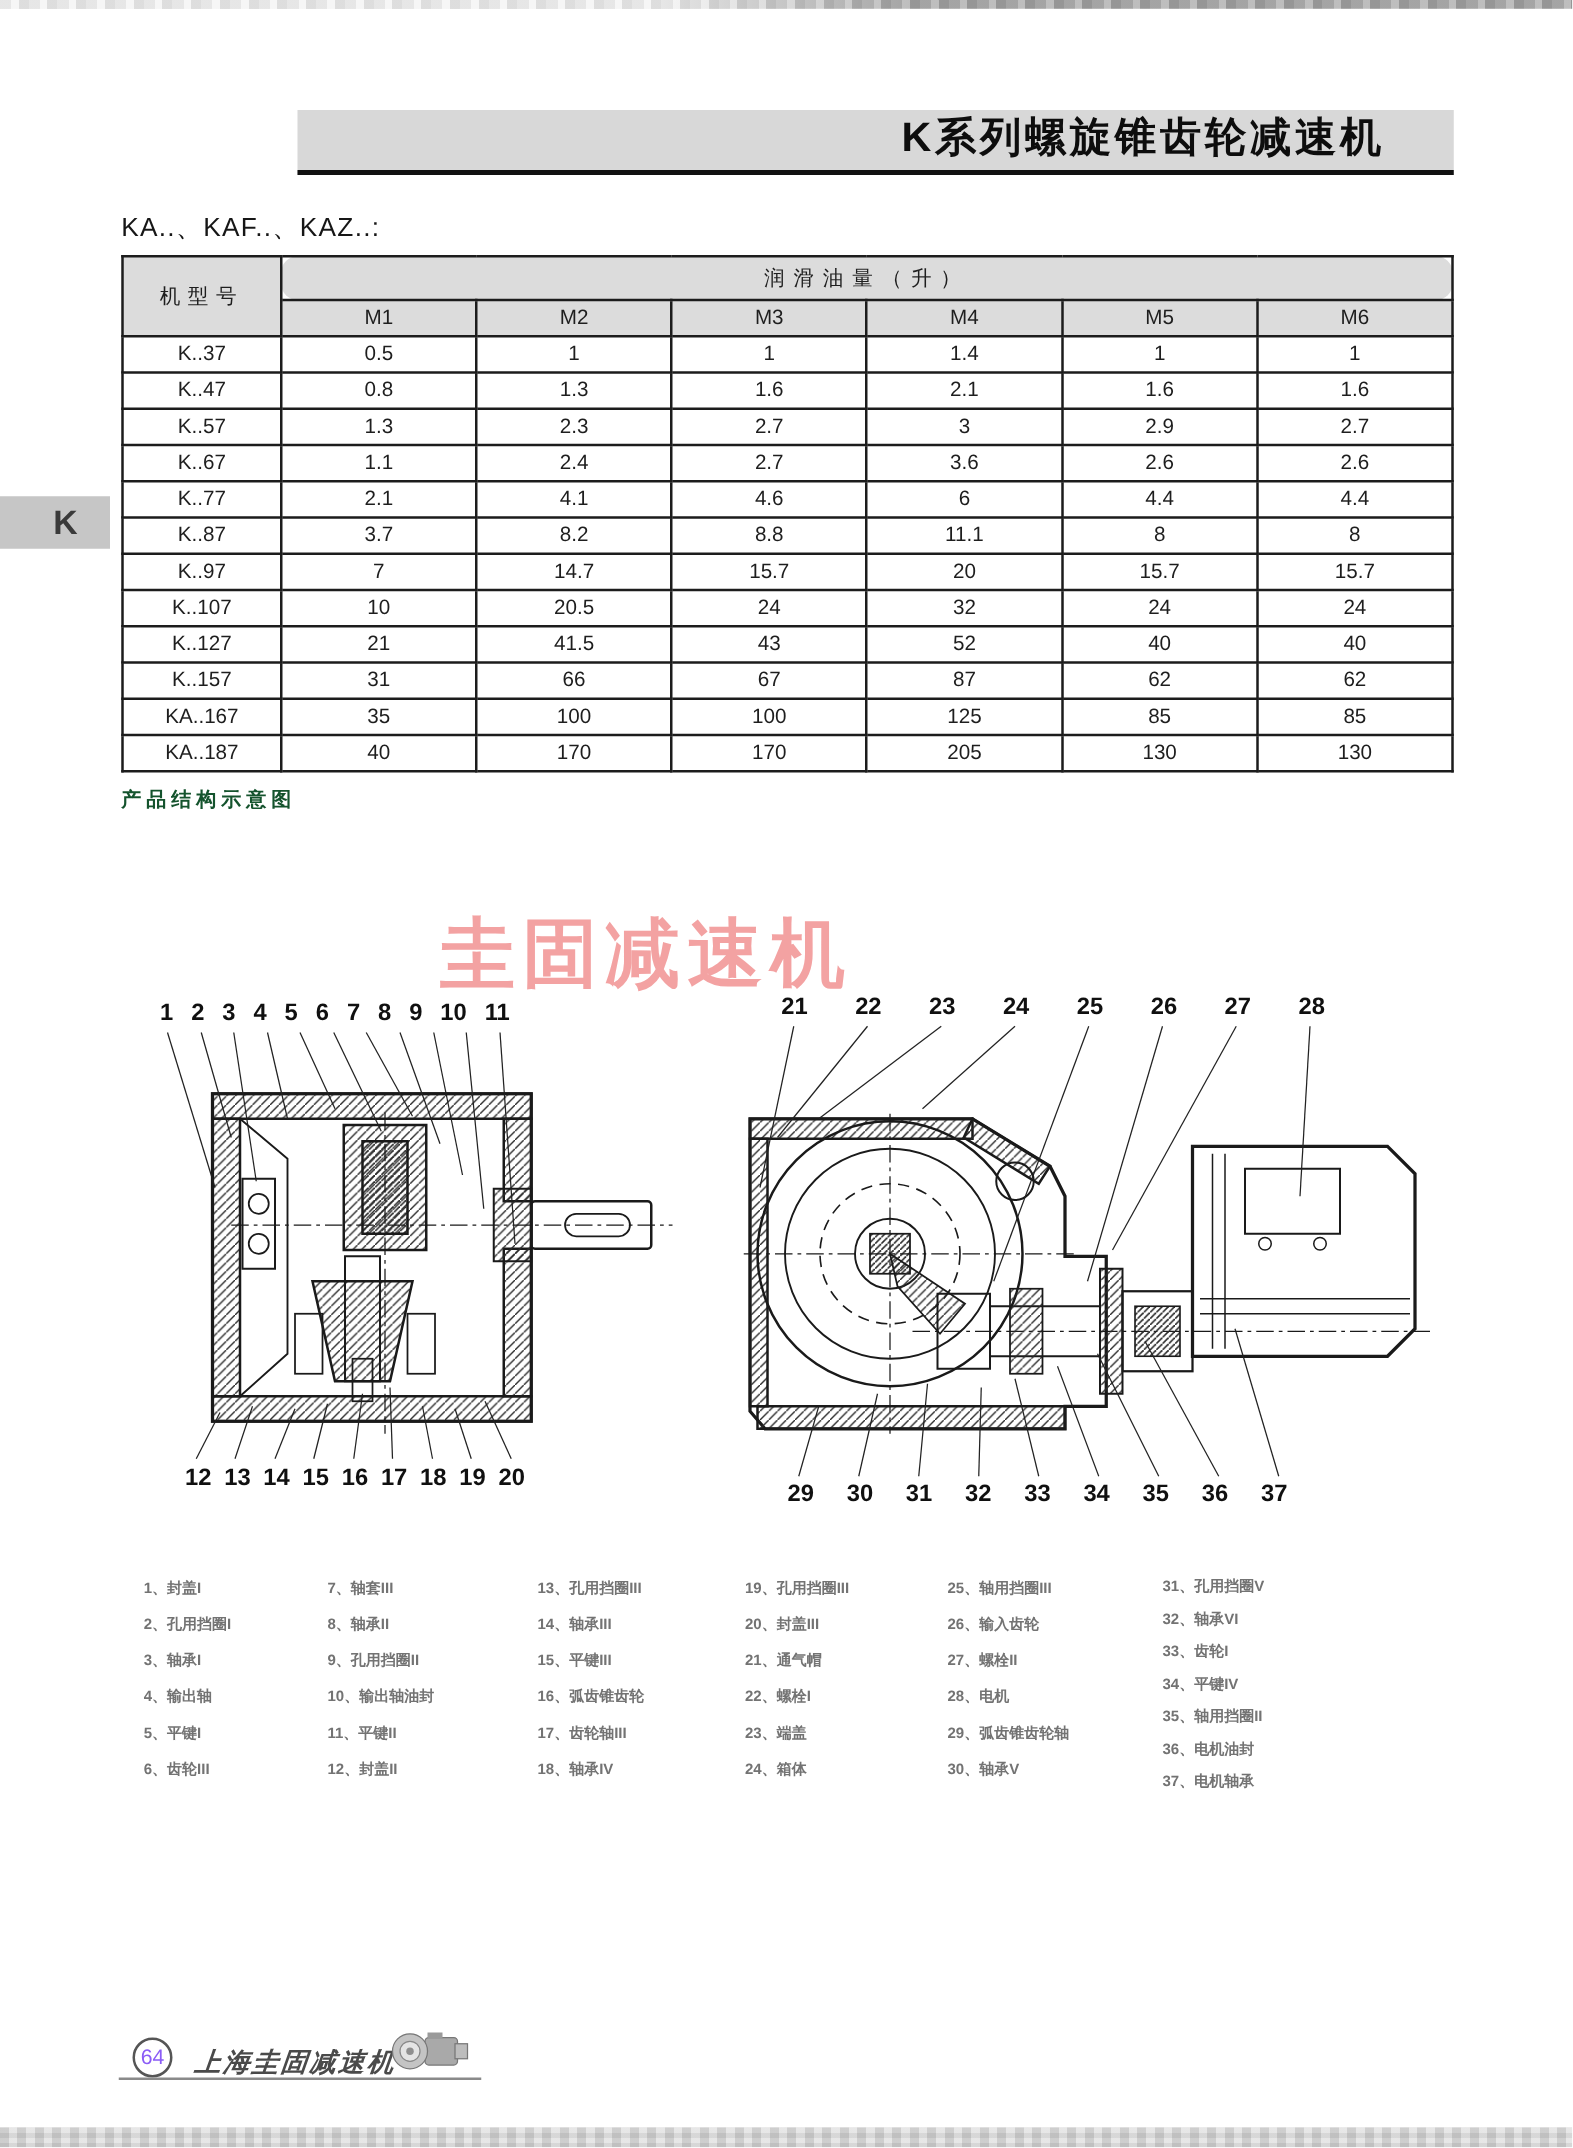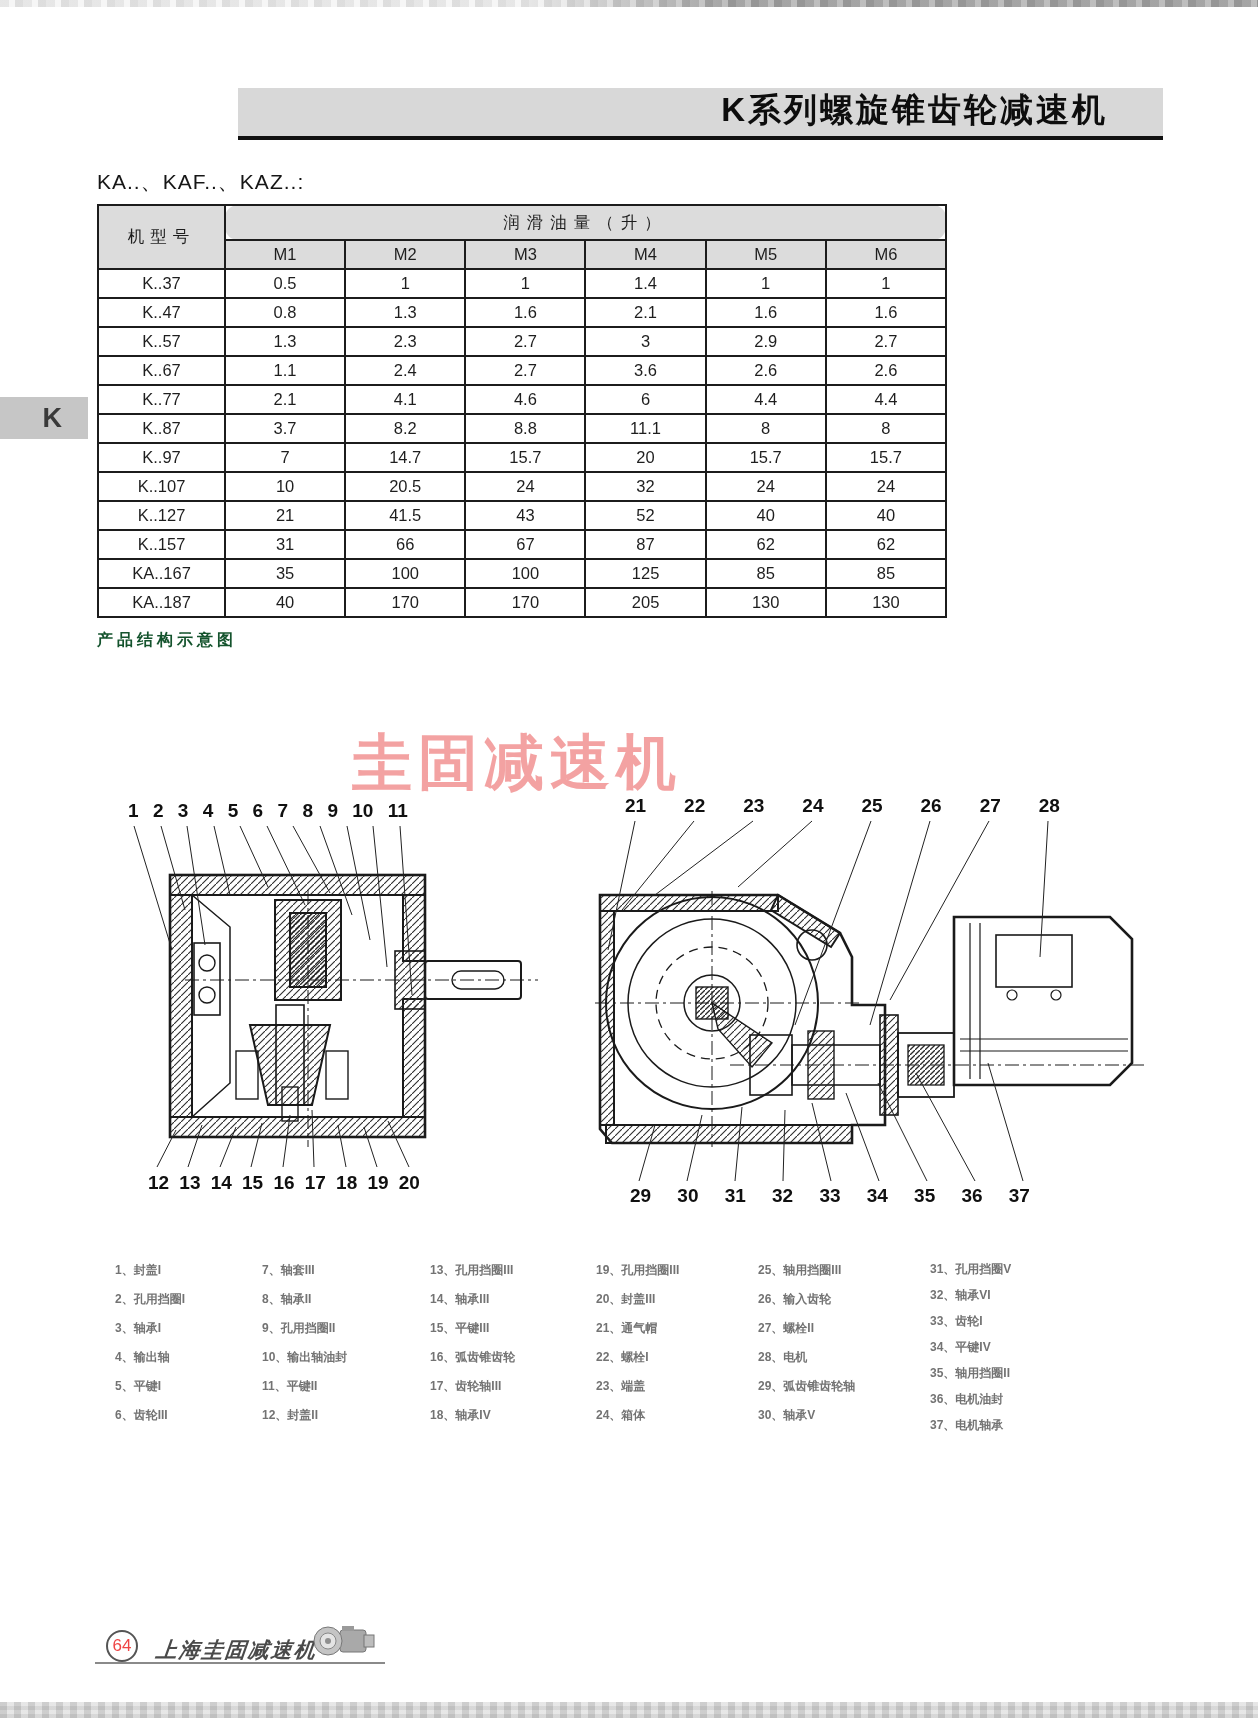--- a/index.html
+++ b/index.html
@@ -31,21 +31,21 @@
   .header-bar{
     position:absolute;left:238px;top:88px;width:925px;height:52px;background:#d8d8d8;
     border-bottom:4px solid #111;display:flex;align-items:flex-start;justify-content:flex-end;
     padding-right:55px;box-sizing:border-box;
   }
   .header-bar h1{margin:0;font-size:33px;font-weight:bold;letter-spacing:3px;color:#0d0d0d;}
   
   .table-caption{position:absolute;left:97px;top:168px;font-size:21px;color:#161616;letter-spacing:1px;}
   
   table.lube{
-    position:absolute;left:97px;top:204px;width:850px;border-collapse:collapse;table-layout:fixed;
+    position:absolute;left:97px;top:204px;width:1066px;border-collapse:collapse;table-layout:fixed;
   }
   table.lube th,table.lube td{
     border:2px solid #1c1c1c;text-align:center;vertical-align:middle;
     font-size:16.5px;color:#1e1e1e;padding:0;
   }
   table.lube th{background:#dcdcdc;font-weight:normal;}
   th.model-h{width:125px;font-size:17px;letter-spacing:6px;}
   th.group-h{height:33px;font-size:17px;letter-spacing:7px;border-radius:13px;}
   th.m-col{height:27px;font-size:16px;margin-top:28px;}
   td.model-cell{height:27px;}
@@ -74,21 +74,21 @@
   .parts-list{position:absolute;left:100px;top:1256px;width:1090px;height:200px;}
   .parts-col{position:absolute;top:0;}
   .part-item{font-size:12px;font-weight:700;color:#737373;line-height:29px;white-space:nowrap;}
   .col-0{left:15px;} .col-1{left:162px;} .col-2{left:330px;}
   .col-3{left:496px;} .col-4{left:658px;} .col-5{left:830px;}
   .col-5 .part-item{line-height:26px;}
   
   .footer-line{position:absolute;left:95px;top:1662px;width:290px;height:2px;background:#8a8a8a;}
   .page-circle{
     position:absolute;left:106px;top:1630px;width:32px;height:32px;border:2px solid #555;border-radius:50%;
-    display:flex;align-items:center;justify-content:center;font-size:17px;color:#ef4444;background:#fff;box-sizing:border-box;
+    display:flex;align-items:center;justify-content:center;font-size:17px;color:#8b5cf6;background:#fff;box-sizing:border-box;
   }
   .brand{
     position:absolute;left:156px;top:1636px;font-size:21px;font-weight:700;font-style:italic;
     letter-spacing:2px;color:#4a4a4a;transform:skewX(-6deg);white-space:nowrap;
   }
   .motor-icon{position:absolute;left:312px;top:1618px;}
 </style>
 </head>
 <body>
 

